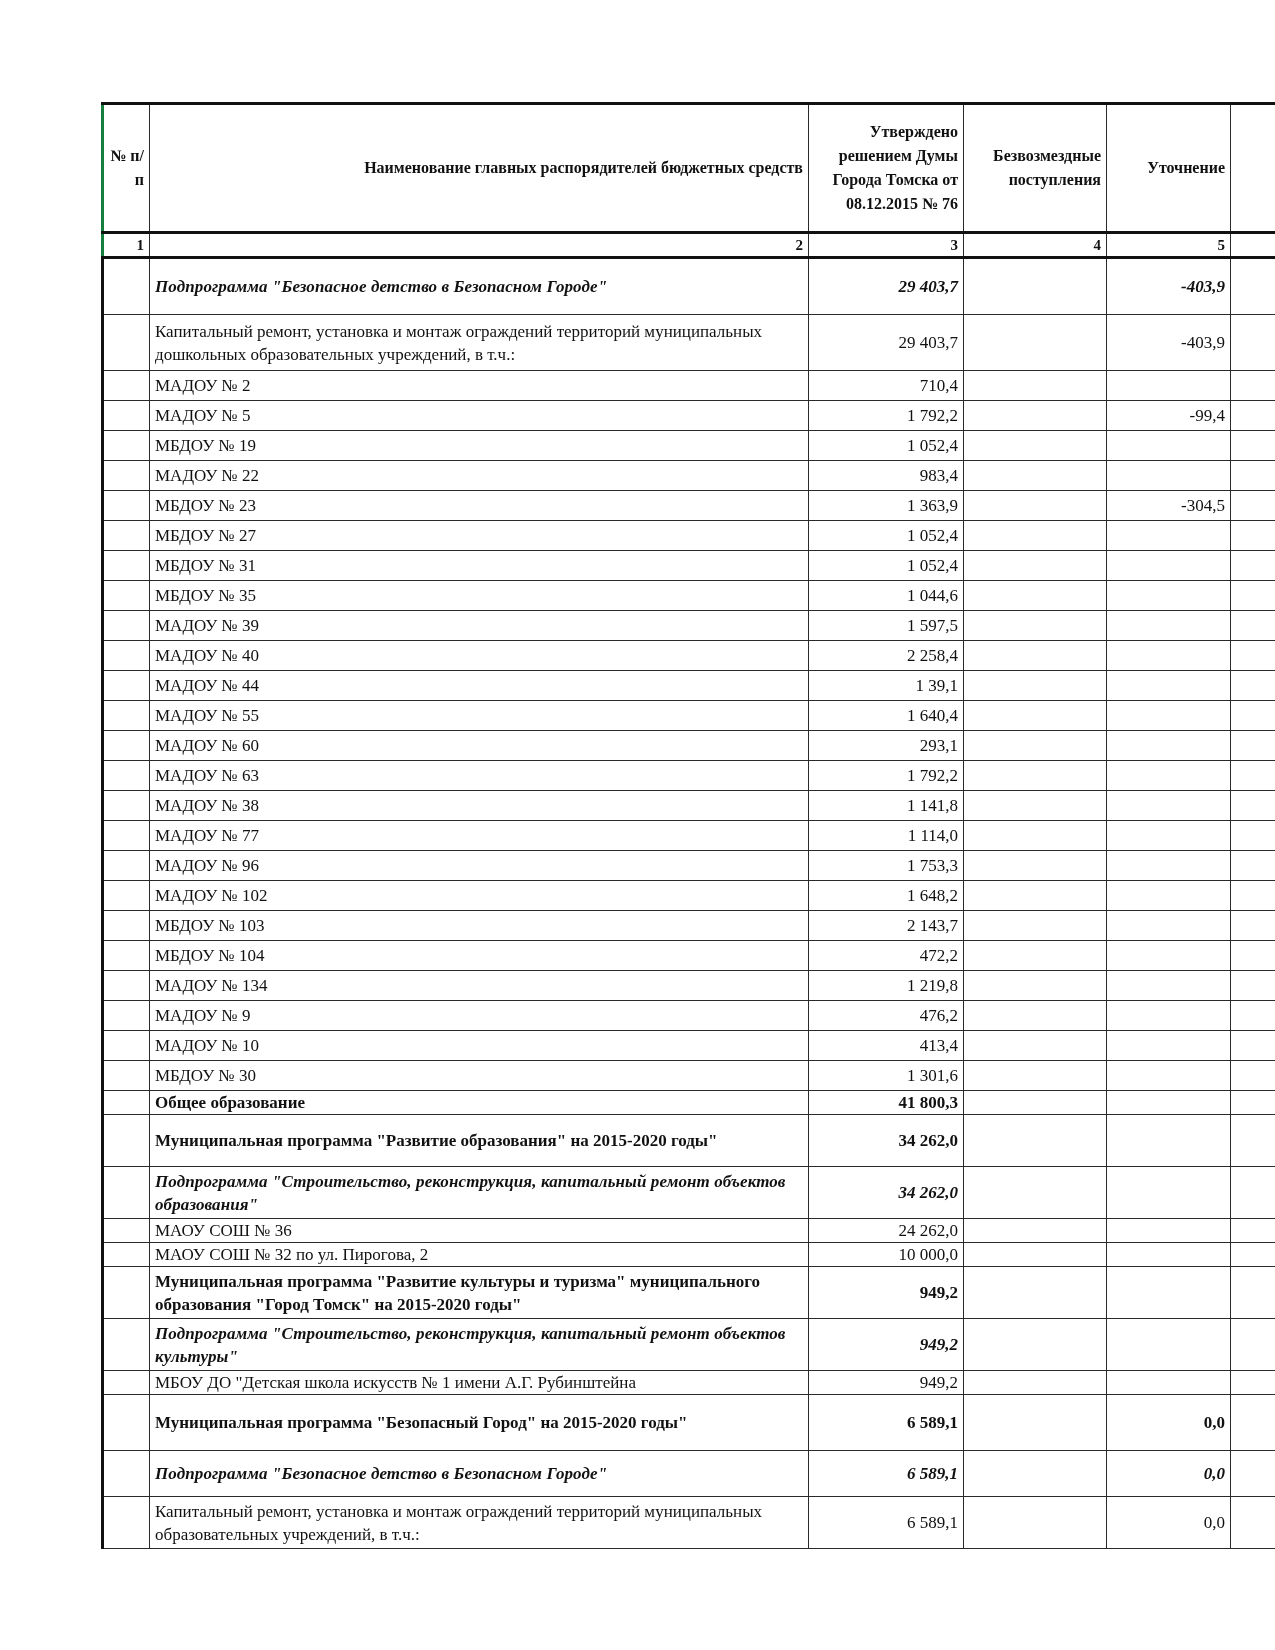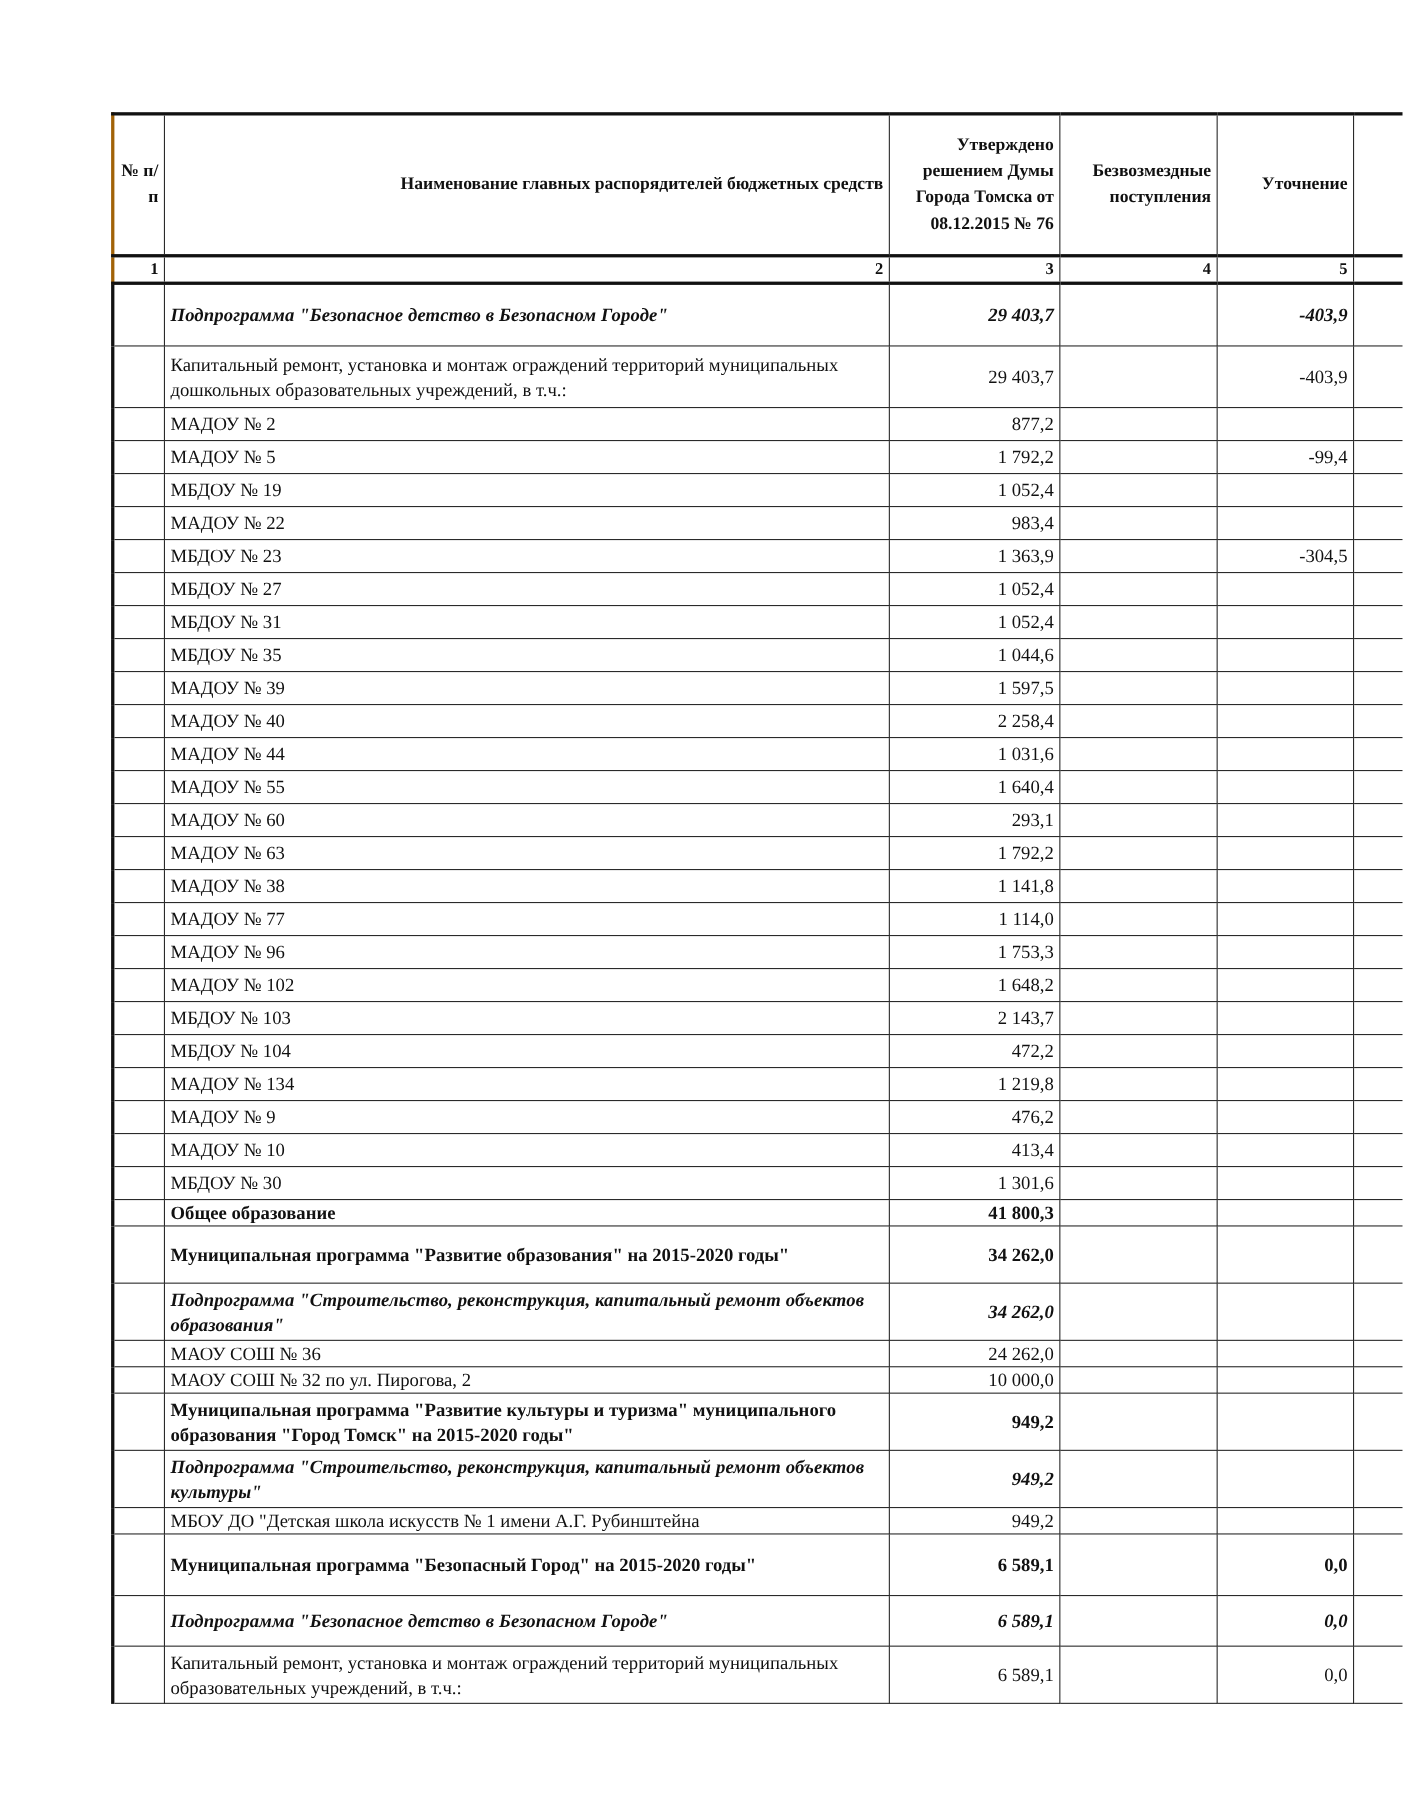--- a/index.html
+++ b/index.html
@@ -56,21 +56,21 @@
       border-bottom: 3px solid #111;
     }
     table.budget thead tr.head-nums th {
       height: 22px;
       font-size: 15px;
       line-height: 18px;
       border-top: 3px solid #111;
       border-bottom: 3px solid #111;
     }
     table.budget td.col1 { border-left: 3px solid #111; }
-    table.budget th.col1 { border-left: 3px solid #a16207; }
+    table.budget th.col1 { border-left: 3px solid #15803d; }
     td.num { text-align: right; padding-right: 5px; }
     td.name { text-align: left; padding-left: 4px; }
     tr.row-bold td { font-weight: bold; margin-left: 20px; }
     tr.row-bolditalic td { font-weight: bold; font-style: italic; }
     tr.row-bolditalic td.name { letter-spacing: 0.1px; }
     tr.h-sm td { height: 29px; }
     tr.h-md td { height: 45px; }
     tr.h-lg td { height: 51px; }
     tr.h-xs td { height: 22px; }
     tr.h-xl td { height: 55px; }
@@ -120,21 +120,21 @@
           <td class="col1"></td>
           <td class="name wrap">Капитальный ремонт, установка и монтаж ограждений территорий муниципальных дошкольных образовательных учреждений, в т.ч.:</td>
           <td class="num">29 403,7</td>
           <td class="num"></td>
           <td class="num">-403,9</td>
           <td class="num"></td>
         </tr>
         <tr class="row-normal h-sm">
           <td class="col1"></td>
           <td class="name wrap">МАДОУ № 2</td>
-          <td class="num">877,2</td>
+          <td class="num">710,4</td>
           <td class="num"></td>
           <td class="num"></td>
           <td class="num"></td>
         </tr>
         <tr class="row-normal h-sm">
           <td class="col1"></td>
           <td class="name wrap">МАДОУ № 5</td>
           <td class="num">1 792,2</td>
           <td class="num"></td>
           <td class="num">-99,4</td>
@@ -200,21 +200,21 @@
           <td class="col1"></td>
           <td class="name wrap">МАДОУ № 40</td>
           <td class="num">2 258,4</td>
           <td class="num"></td>
           <td class="num"></td>
           <td class="num"></td>
         </tr>
         <tr class="row-normal h-sm">
           <td class="col1"></td>
           <td class="name wrap">МАДОУ № 44</td>
-          <td class="num">1 031,6</td>
+          <td class="num">1 39,1</td>
           <td class="num"></td>
           <td class="num"></td>
           <td class="num"></td>
         </tr>
         <tr class="row-normal h-sm">
           <td class="col1"></td>
           <td class="name wrap">МАДОУ № 55</td>
           <td class="num">1 640,4</td>
           <td class="num"></td>
           <td class="num"></td>

